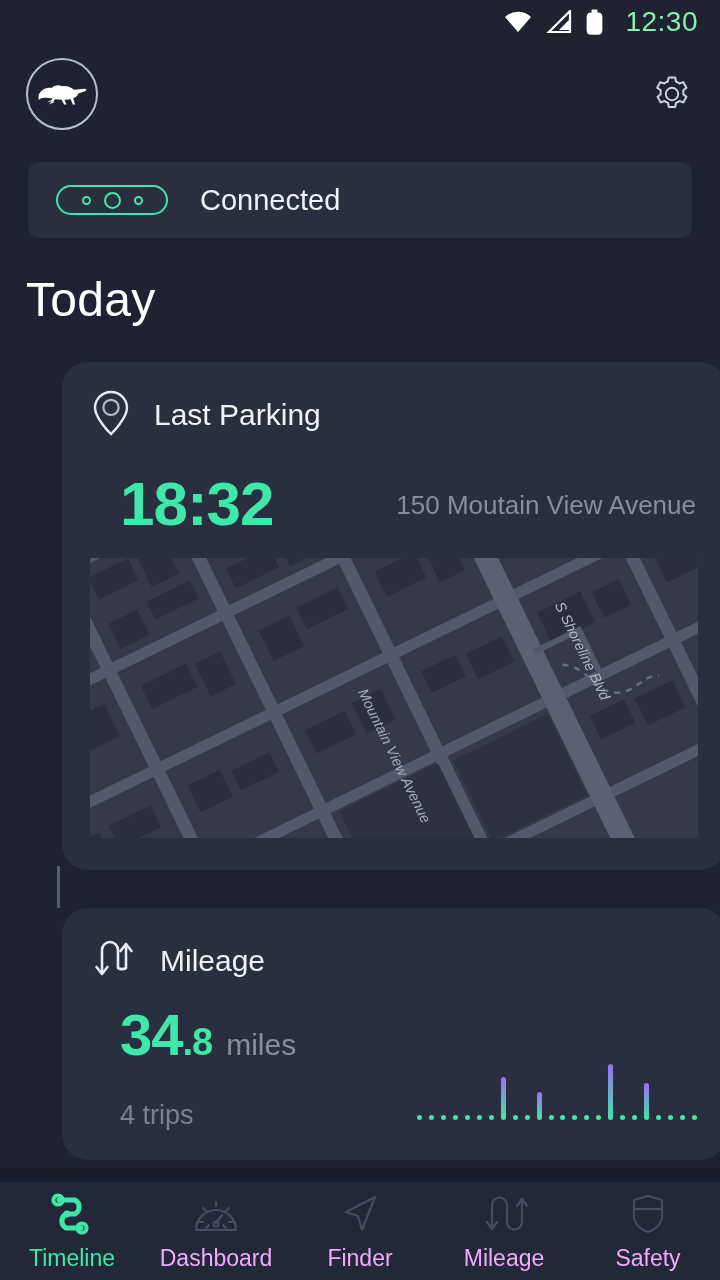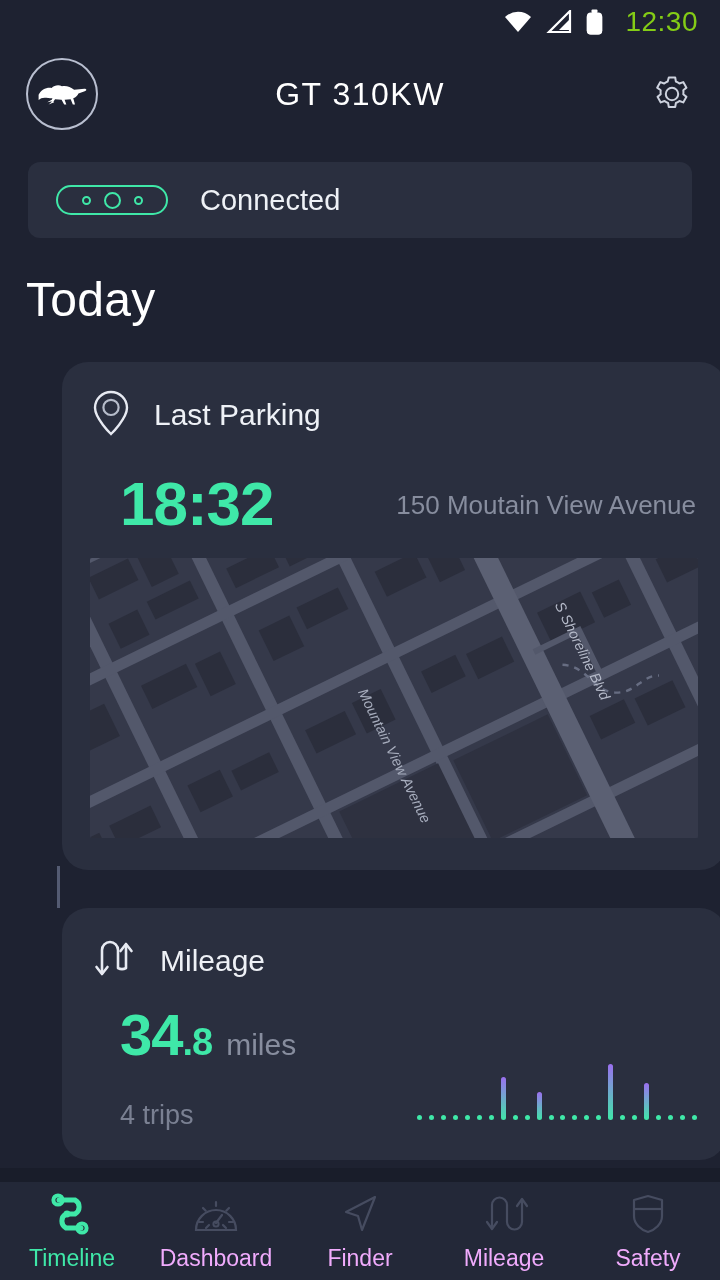--- a/index.html
+++ b/index.html
@@ -12,21 +12,21 @@
   }
   .screen{position:relative;width:720px;height:1280px;background:#1e2231;overflow:hidden;}
 
   
   .statusbar{
     position:absolute;top:0;left:0;width:720px;height:44px;
     display:flex;align-items:center;justify-content:flex-end;gap:14px;
     padding-right:22px;color:#ffffff;
   }
   .sb-icon{display:flex;align-items:center;justify-content:center;}
-  .sb-time{font-size:28px;letter-spacing:.5px;color:#84cc16;margin-left:8px;}
+  .sb-time{font-size:28px;letter-spacing:.5px;color:#86efac;margin-left:8px;}
 
   
   .appbar{
     position:absolute;top:44px;left:0;width:720px;height:100px;
     display:flex;align-items:center;
   }
   .logo{
     position:absolute;left:26px;top:50%;transform:translateY(-50%);
     width:72px;height:72px;border-radius:50%;
     border:2px solid #b9bfd0;display:flex;align-items:center;justify-content:center;
@@ -141,21 +141,20 @@
     <span class="sb-time">12:30</span>
   </div>
 
   <div class="appbar">
     <div class="logo">
       <svg width="52" height="30" viewBox="0 0 60 34">
         <path d="M3 18 C6 12 12 9 18 10 C21 7 26 6 30 8 C35 7 40 9 44 12 L56 11 C58 11 59 12.5 57 13.5 L49 16.5 C48 19 46 21 43 22 L45 29 L42.5 29 L40 23 L33 23.5 L35 29 L32.5 29 L29.5 23.5 L22 23 L20 26 L17.5 25.5 L19 22 C13 21.5 9 20.5 6 22 L3 24 Z" fill="#ffffff"></path>
         <path d="M18 23.5 L13 26.5 L19 25.5 L14.5 29 L21 26.5 Z" fill="#ffffff"></path>
       </svg>
     </div>
-    <div class="appbar-title">GT 310KW</div>
     <div class="gear">
       <svg width="40" height="40" viewBox="0 0 40 40">
         <g fill="none" stroke="#cdd2de" stroke-width="2" stroke-linejoin="round">
           <path d="M16.8 3.5 h6.4 l.7 4.0 a12.6 12.6 0 0 1 3.5 2.05 l3.85-1.45 3.2 5.55 -3.15 2.55 a12.6 12.6 0 0 1 0 4.1 l3.15 2.55 -3.2 5.55 -3.85-1.45 a12.6 12.6 0 0 1 -3.5 2.05 l-.7 4.0 h-6.4 l-.7-4.0 a12.6 12.6 0 0 1 -3.5-2.05 l-3.85 1.45 -3.2-5.55 3.15-2.55 a12.6 12.6 0 0 1 0-4.1 L5.15 13.65 l3.2-5.55 3.85 1.45 a12.6 12.6 0 0 1 3.5-2.05 Z"></path>
           <circle cx="20" cy="20" r="6.2"></circle>
         </g>
       </svg>
     </div>
   </div>
 

